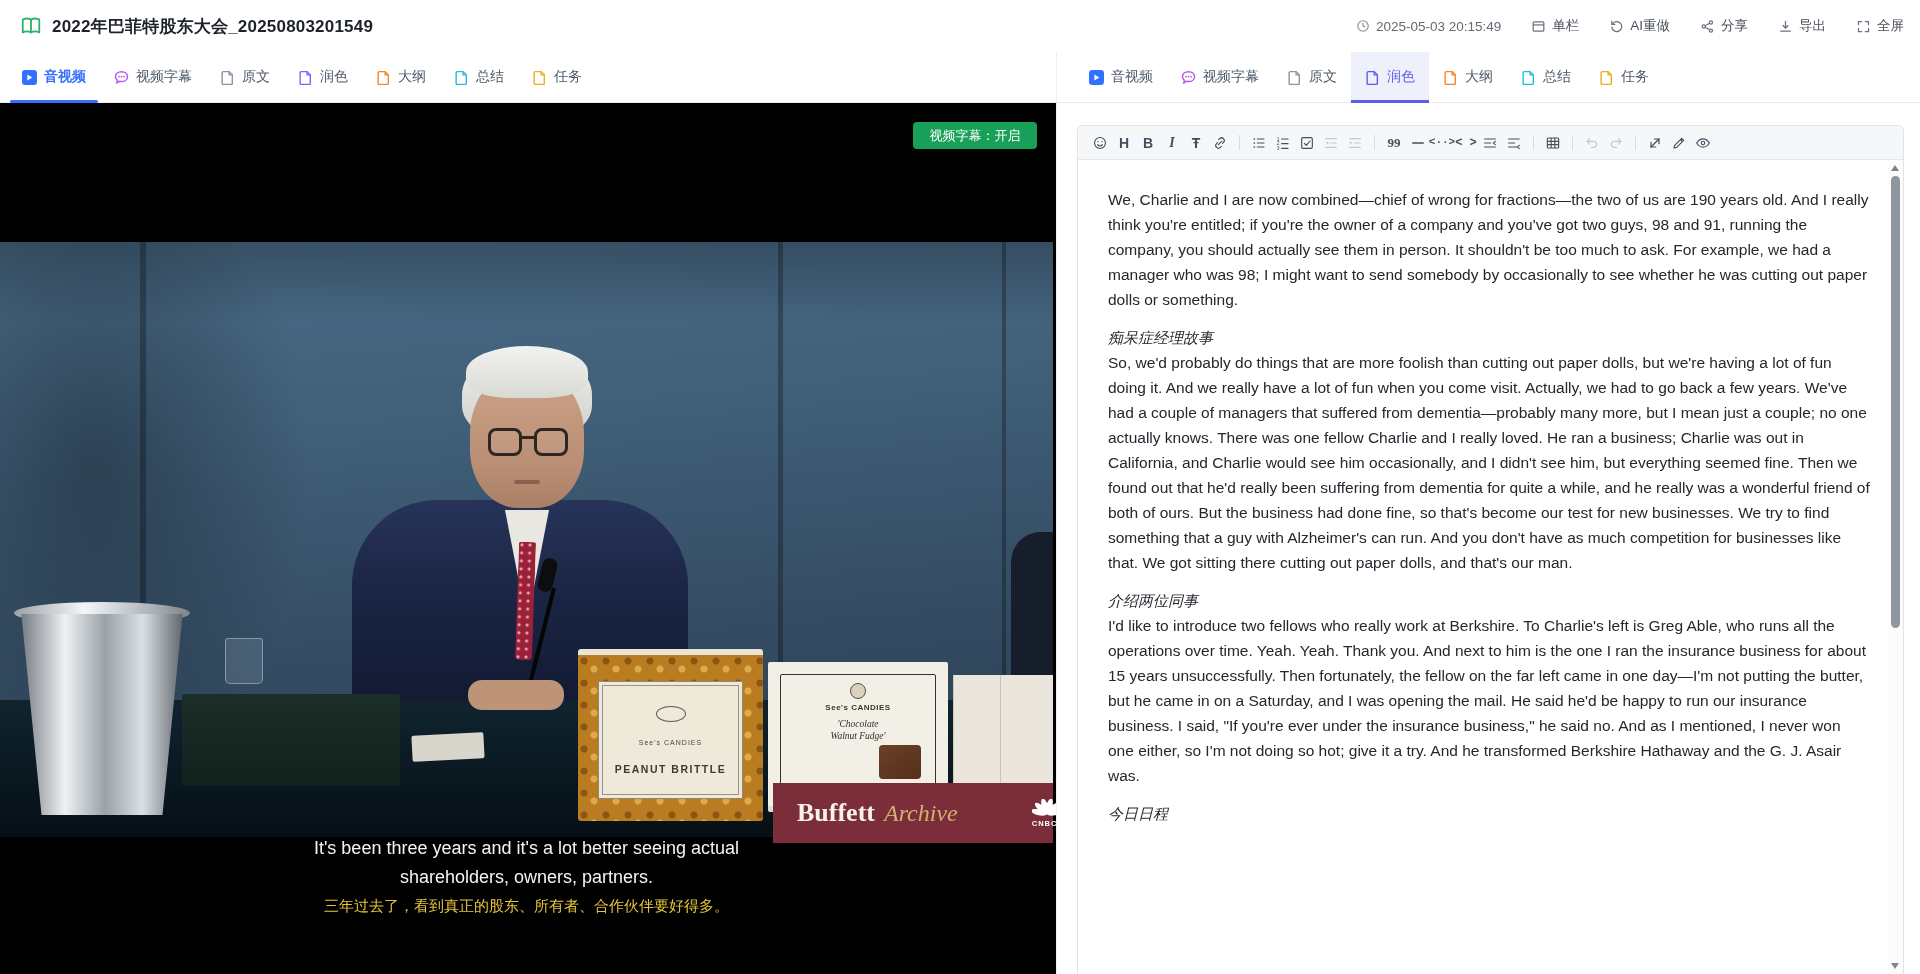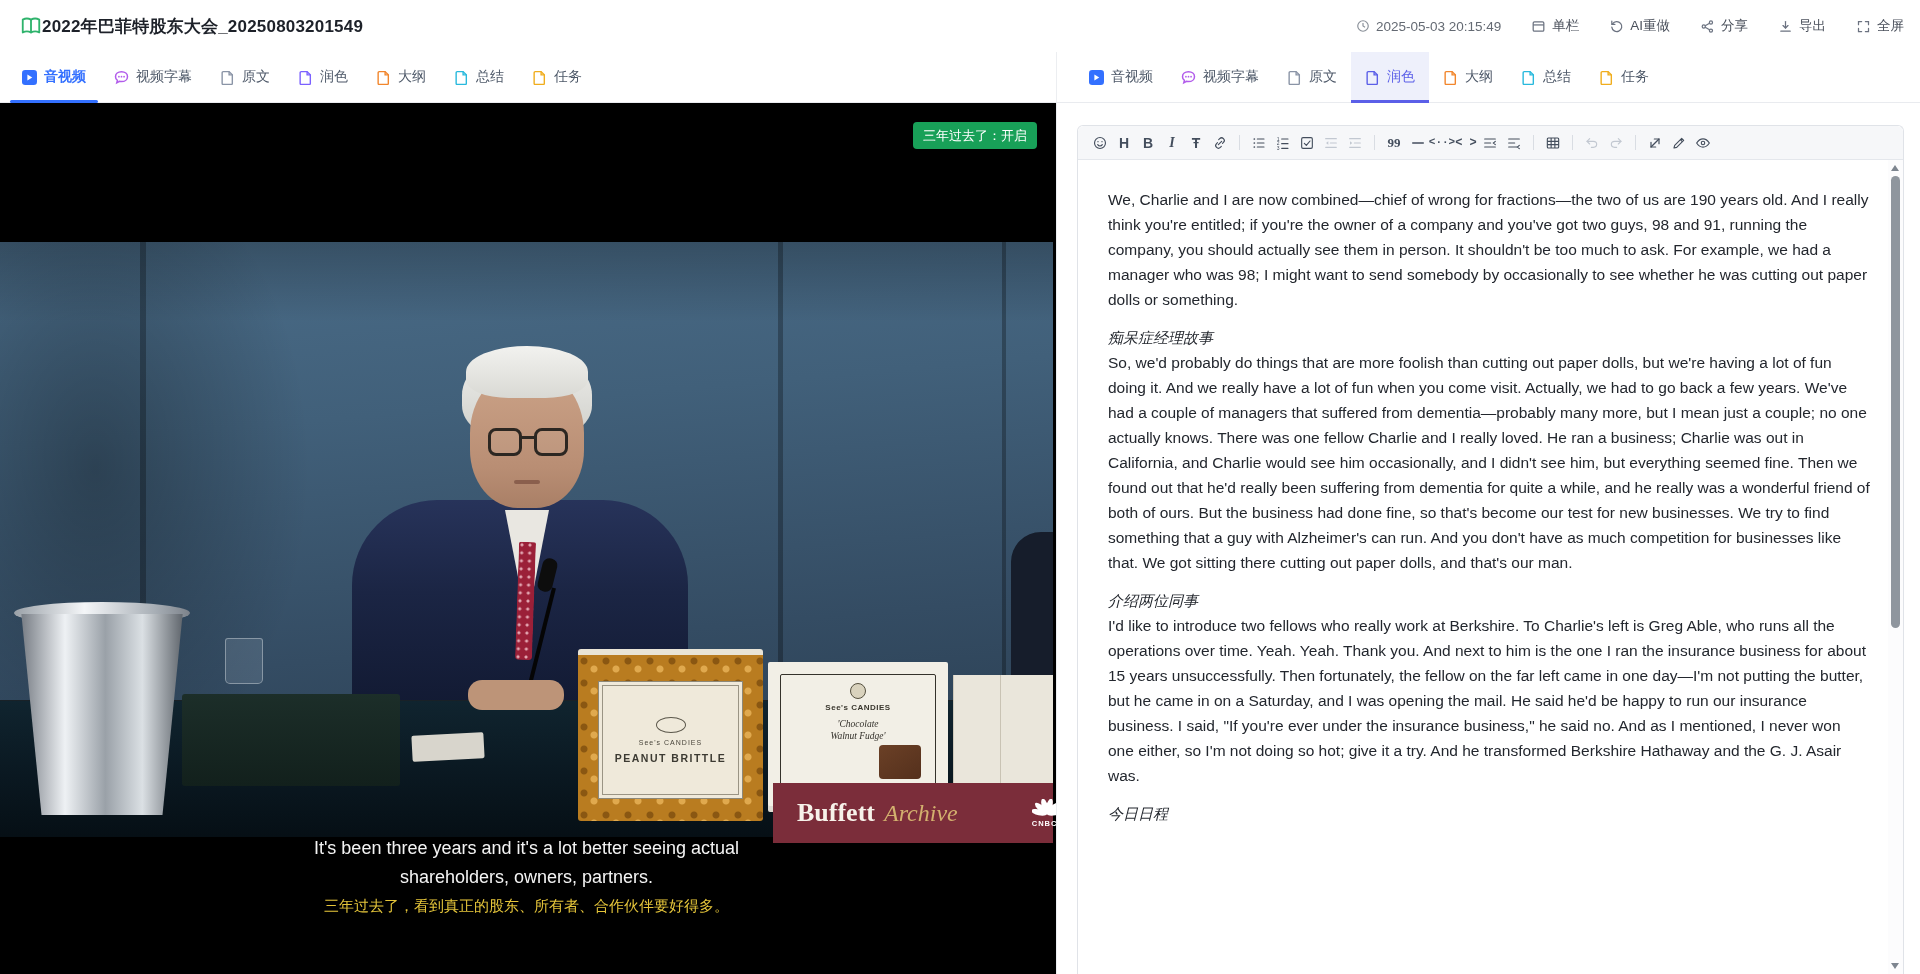--- a/index.html
+++ b/index.html
@@ -7,21 +7,21 @@
   body {
     width:1920px; height:974px; overflow:hidden;
     font-family:"Liberation Sans","DejaVu Sans",sans-serif;
     background:#fff; color:#1d2129;
   }
   .app { position:relative; width:1920px; height:974px; }
 
   
   .header { height:52px; display:flex; align-items:center; padding:0 16px 0 20px; background:#fff; }
   .book-icon { width:22px; height:22px; flex:none; }
-  .title { font-size:17px; font-weight:bold; color:#1d2129; letter-spacing:.2px; }
+  .title { font-size:17px; font-weight:bold; color:#1d2129; margin-left:10px; letter-spacing:.2px; }
   .header-right { margin-left:auto; display:flex; align-items:center; gap:30px; color:#4b515c; font-size:13.5px; }
   .hbtn { display:flex; align-items:center; gap:6px; cursor:pointer; white-space:nowrap; }
   .hbtn svg { width:15px; height:15px; stroke:#6b7280; }
   .timestamp { color:#646a73; display:flex; align-items:center; gap:6px; }
 
   
   .panels { display:flex; height:922px; }
   .left-panel { width:1056px; flex:none; display:flex; flex-direction:column; }
   .right-panel { flex:1; border-left:1px solid #eceef1; display:flex; flex-direction:column; min-width:0; }
 
@@ -77,21 +77,21 @@
     background:linear-gradient(90deg,#6e747c 0%,#eef1f4 28%,#9aa1a8 52%,#dbe0e4 74%,#565c63 100%);
     clip-path:polygon(2% 2%,98% 2%,86% 100%,14% 100%); border-radius:8px; }
   .bucket-rim { position:absolute; left:14px; top:360px; width:176px; height:22px; background:linear-gradient(90deg,#9aa1a8,#f4f6f8 40%,#a8afb6 80%,#7c828a); border-radius:50%; }
   .glass { position:absolute; left:225px; top:396px; width:38px; height:46px; background:rgba(205,222,235,.14); border:1.5px solid rgba(255,255,255,.35); border-radius:3px 3px 5px 5px; }
   .dark-box { position:absolute; left:182px; top:452px; width:218px; height:92px; background:linear-gradient(180deg,#1c2e29,#12201c); border-radius:3px; }
   .paper { position:absolute; left:412px; top:492px; width:72px; height:26px; background:#d8d5cc; border-radius:2px; transform:rotate(-3deg); }
 
   .box1 { position:absolute; left:578px; top:407px; width:185px; height:172px; background:#b97c20;
     background-image:radial-gradient(circle at 6px 6px, #8a5712 3px, transparent 4px),radial-gradient(circle at 16px 14px, #e0a94e 3px, transparent 4px);
     background-size:22px 22px; border-radius:3px; border-top:6px solid #e9e4d6; }
-  .box1-label { position:absolute; left:20px; top:26px; right:20px; bottom:22px; background:#efe9da; border:1px solid #8d8878; box-shadow:inset 0 0 0 3px #efe9da, inset 0 0 0 4px #9a9484; display:flex; flex-direction:column; align-items:center; justify-content:center; gap:6px; }
+  .box1-label { position:absolute; left:20px; top:26px; right:20px; bottom:22px; background:#efe9da; border:1px solid #8d8878; box-shadow:inset 0 0 0 3px #efe9da, inset 0 0 0 4px #9a9484; display:flex; flex-direction:column; align-items:center; justify-content:center; gap:17px; }
   .sees-oval { width:30px; height:16px; border:1px solid #5a564a; border-radius:50%; }
   .box1-brand { font-size:7px; letter-spacing:1px; color:#4a463c; }
   .box1-title { font-size:10.5px; letter-spacing:1.5px; color:#3c3a32; font-weight:bold; }
 
   .box2 { position:absolute; left:768px; top:420px; width:180px; height:150px; background:#f2efe6; border-radius:2px; box-shadow:inset 0 -6px 0 rgba(0,0,0,.08); }
   .box2-inner { position:absolute; left:12px; top:12px; right:12px; bottom:14px; border:1.5px solid #35322b; border-radius:2px; display:flex; flex-direction:column; align-items:center; padding-top:8px; }
   .box2-portrait { width:16px; height:16px; border-radius:50%; border:1px solid #55503f; background:#d9d2bd; }
   .box2-brand { font-size:8px; letter-spacing:.5px; color:#3a372e; margin-top:4px; font-weight:bold; }
   .box2-title { font-size:9.5px; font-style:italic; color:#33302a; line-height:12px; text-align:center; margin-top:6px; font-family:"Liberation Serif","DejaVu Serif",serif; }
   .fudge { position:absolute; right:14px; bottom:18px; width:42px; height:34px; background:linear-gradient(145deg,#6b4026,#49281458); background-color:#5a3421; border-radius:4px; }
@@ -319,21 +319,21 @@
                 <span>'Chocolate</span><br><span>Walnut Fudge'</span>
               </div>
               <div class="fudge"></div>
             </div>
           </div>
           <div class="box3">
               <div class="crease"></div>
             </div>
         </div>
 
-        <div class="subtitle-toggle">三年过去了：开启</div>
+        <div class="subtitle-toggle">视频字幕：开启</div>
 
         <div class="banner">
           <span class="banner-b1">Buffett</span>
           <span class="banner-b2">Archive</span>
           <span class="banner-div"></span>
           <span class="cnbc">
             <svg width="30" height="22" viewBox="0 0 30 22" fill="#ffffff">
               <g transform="translate(15,15)">
                 <ellipse rx="3" ry="8" transform="rotate(-78) translate(0,-8)"></ellipse>
                 <ellipse rx="3" ry="8" transform="rotate(-47) translate(0,-8)"></ellipse>

